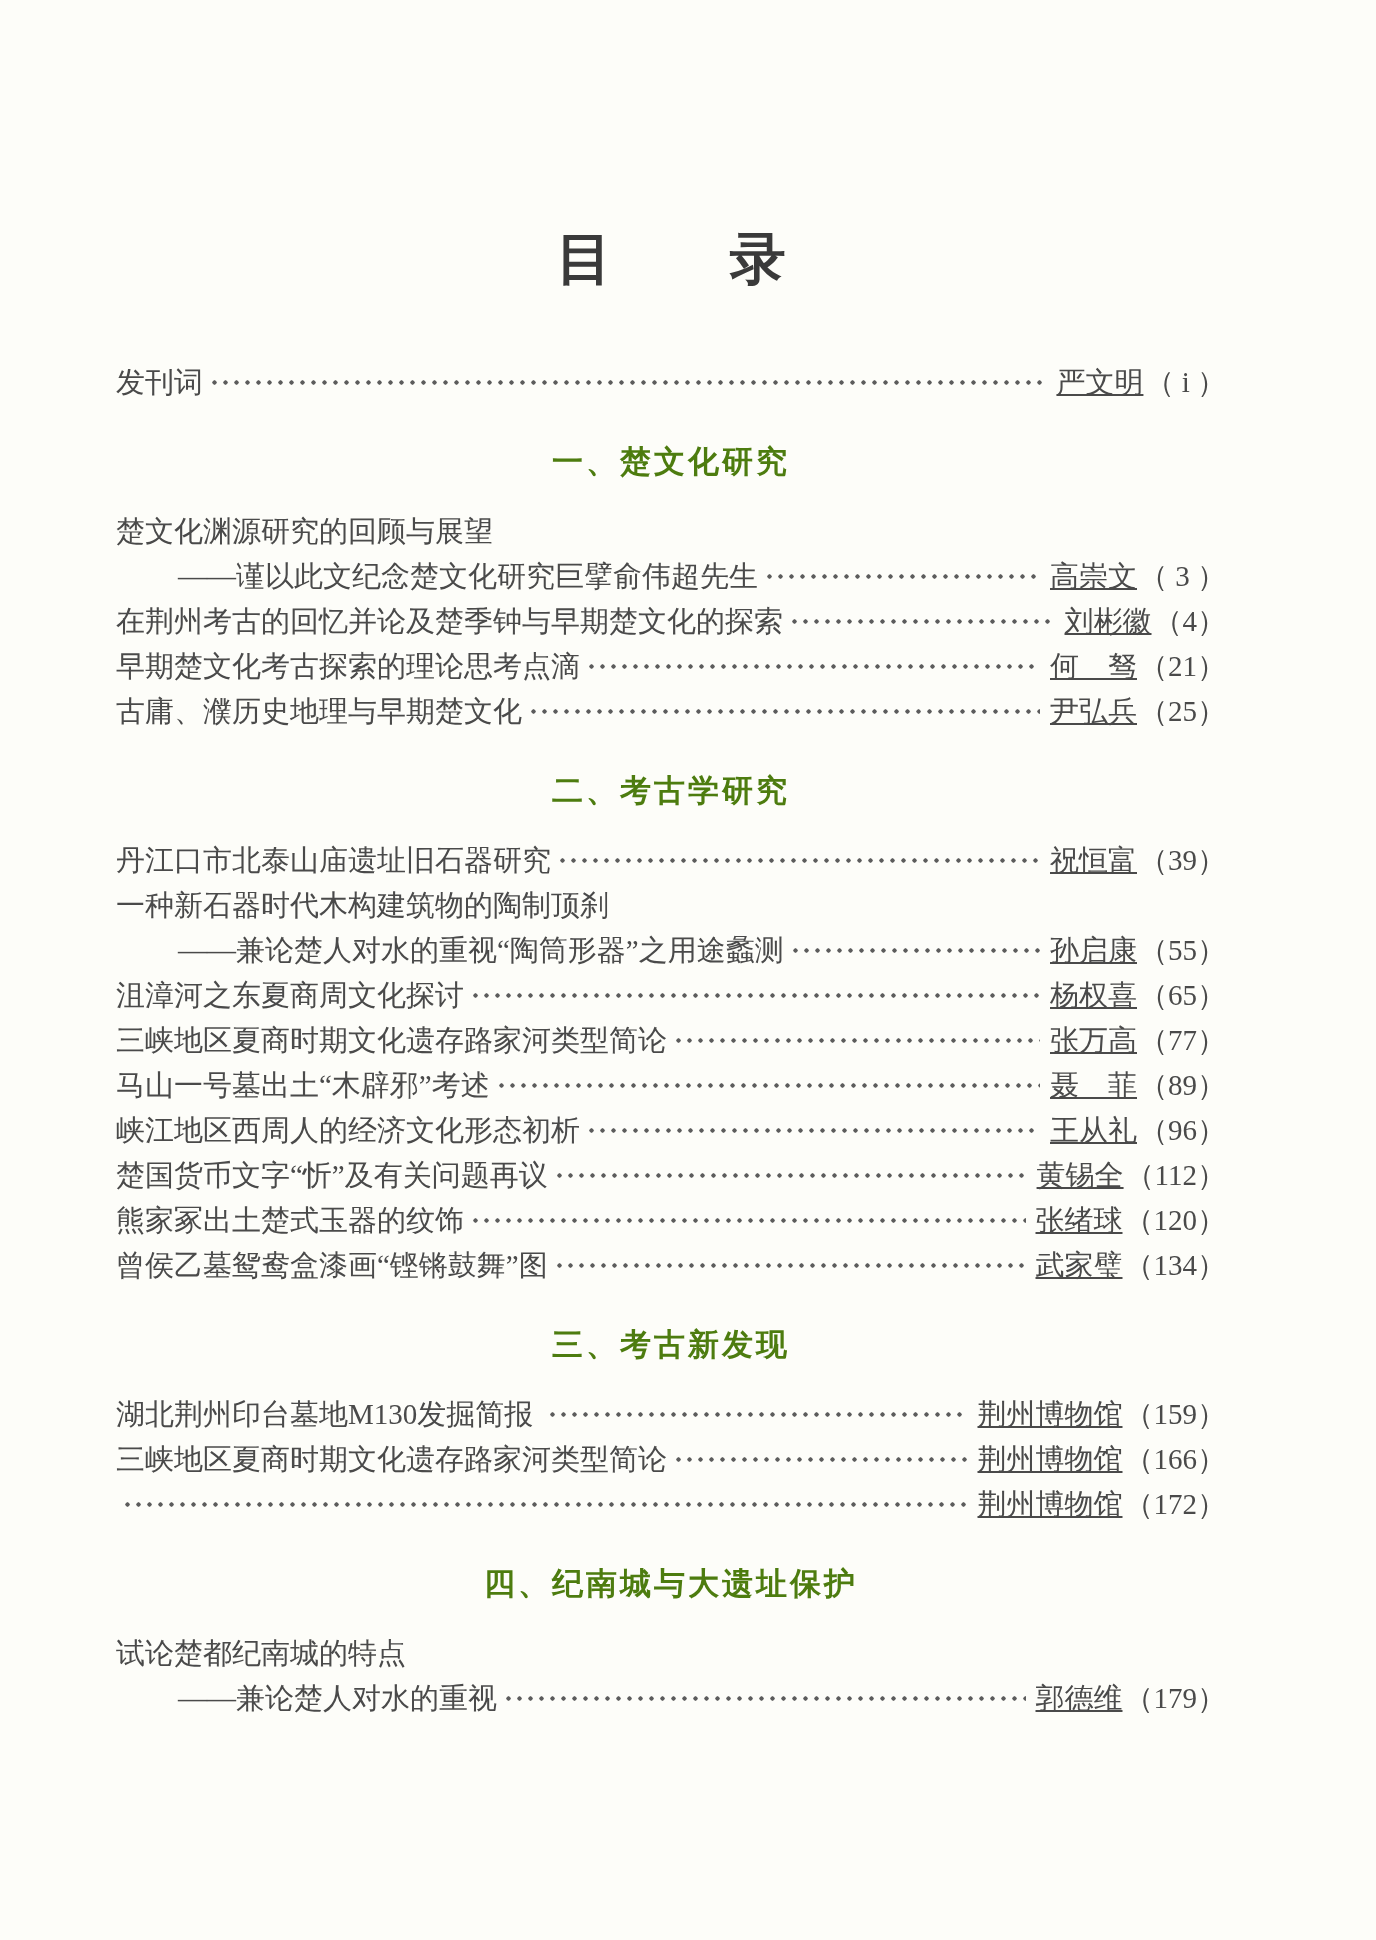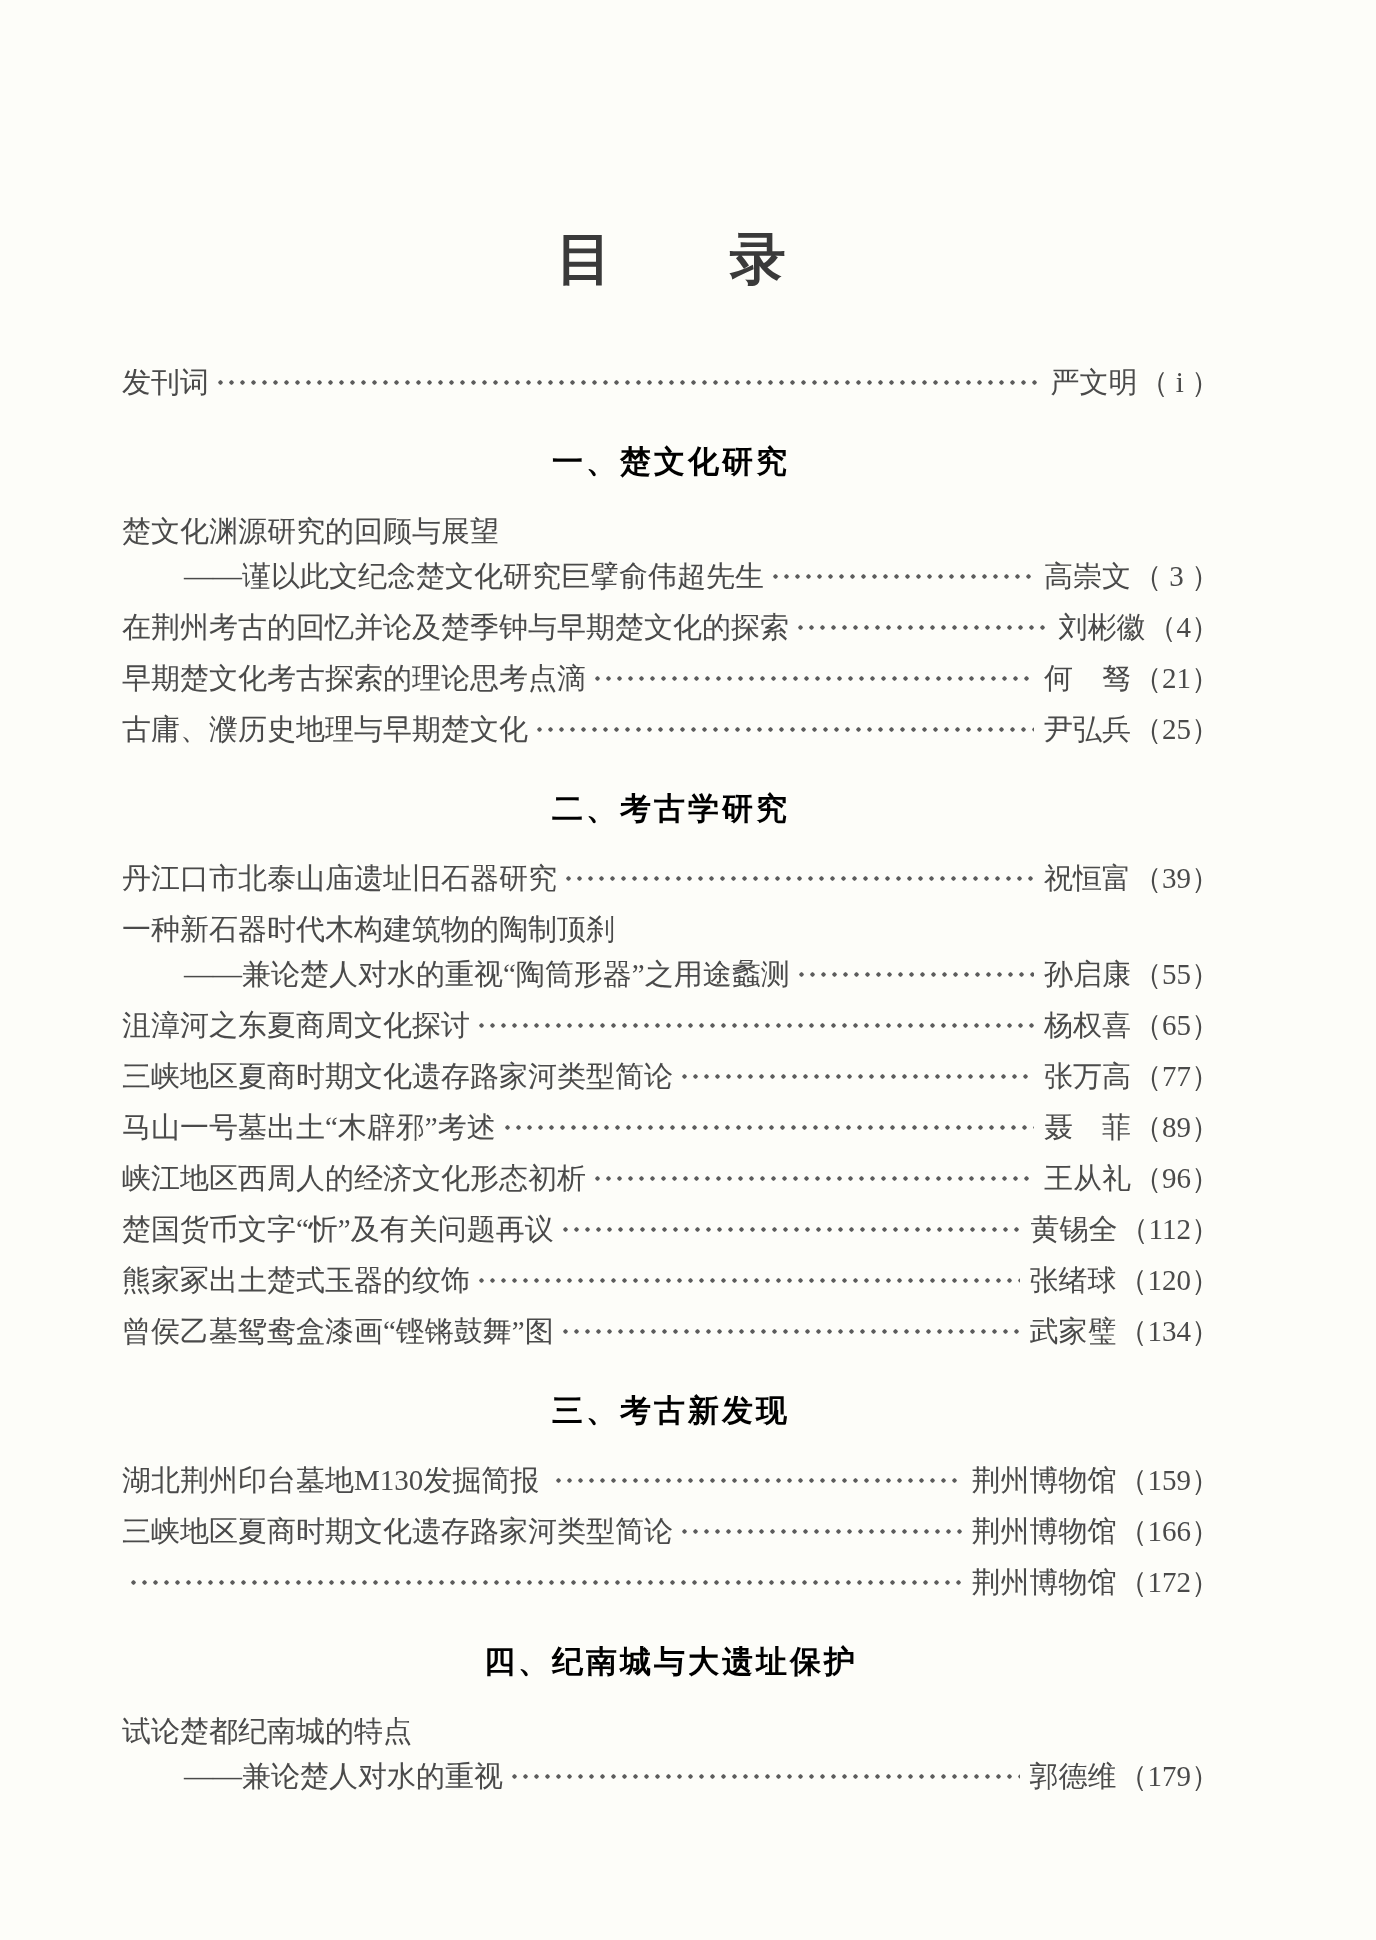--- a/index.html
+++ b/index.html
@@ -23,27 +23,27 @@
     font-weight: 700;
     color: #3a3a3a;
     letter-spacing: 0.55em;
     padding-left: 0.55em; 
   }
 
   .section-heading {
     font-family: "Liberation Sans", "DejaVu Sans", sans-serif;
     font-size: 31px;
     font-weight: 700;
-    color: #000000;
+    color: #4d7c0f;
     text-align: center;
     letter-spacing: 3px;
     margin: 36px 0 26px 0;
   }
 
-  .entry { margin: 6px; }
+  .entry { margin: 0; }
 
   .line {
     display: flex;
     align-items: baseline;
     font-size: 29px;
     line-height: 45px;
     color: #4a4a4a;
   }
 
   .t { white-space: pre; }
@@ -53,21 +53,21 @@
     flex: 1 1 auto;
     min-width: 18px;
     align-self: stretch;
     margin: 0 10px 0 6px;
     background-image: radial-gradient(circle, #5c5c5c 1.9px, rgba(0,0,0,0) 2.4px);
     background-size: 11px 45px;
     background-repeat: repeat-x;
     background-position: 0 center;
   }
 
-  .author { white-space: pre; }
+  .author { white-space: pre; text-decoration: underline; }
   .pageno { white-space: pre; margin-left: 2px; }
 </style>
 </head>
 <body>
 
 <div class="page">
   <h1 class="page-title">目　录</h1>
   <div id="toc-body">
       <div class="entry">
         <div class="line">

